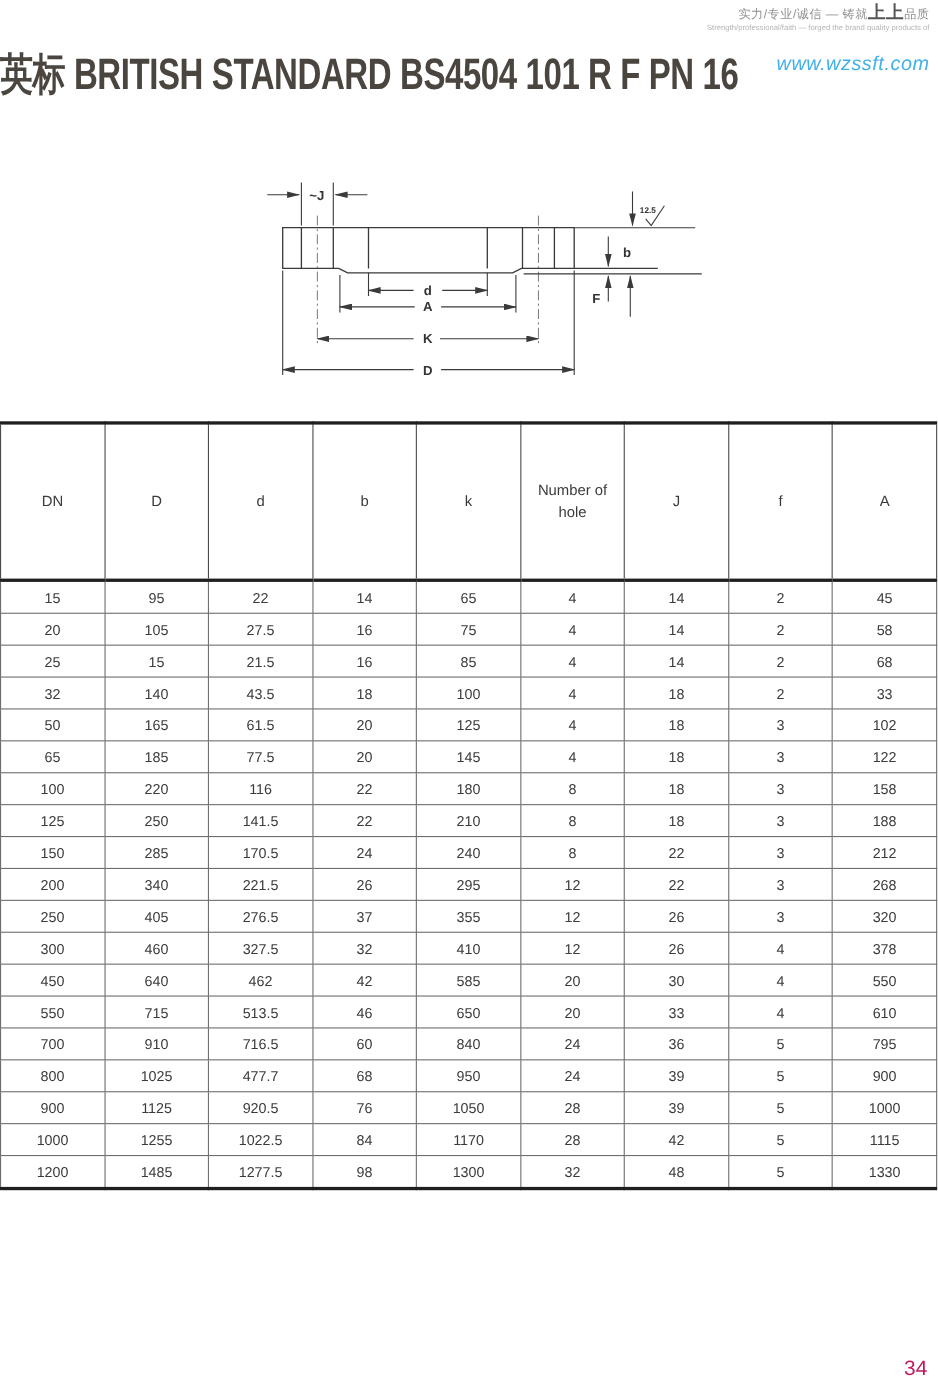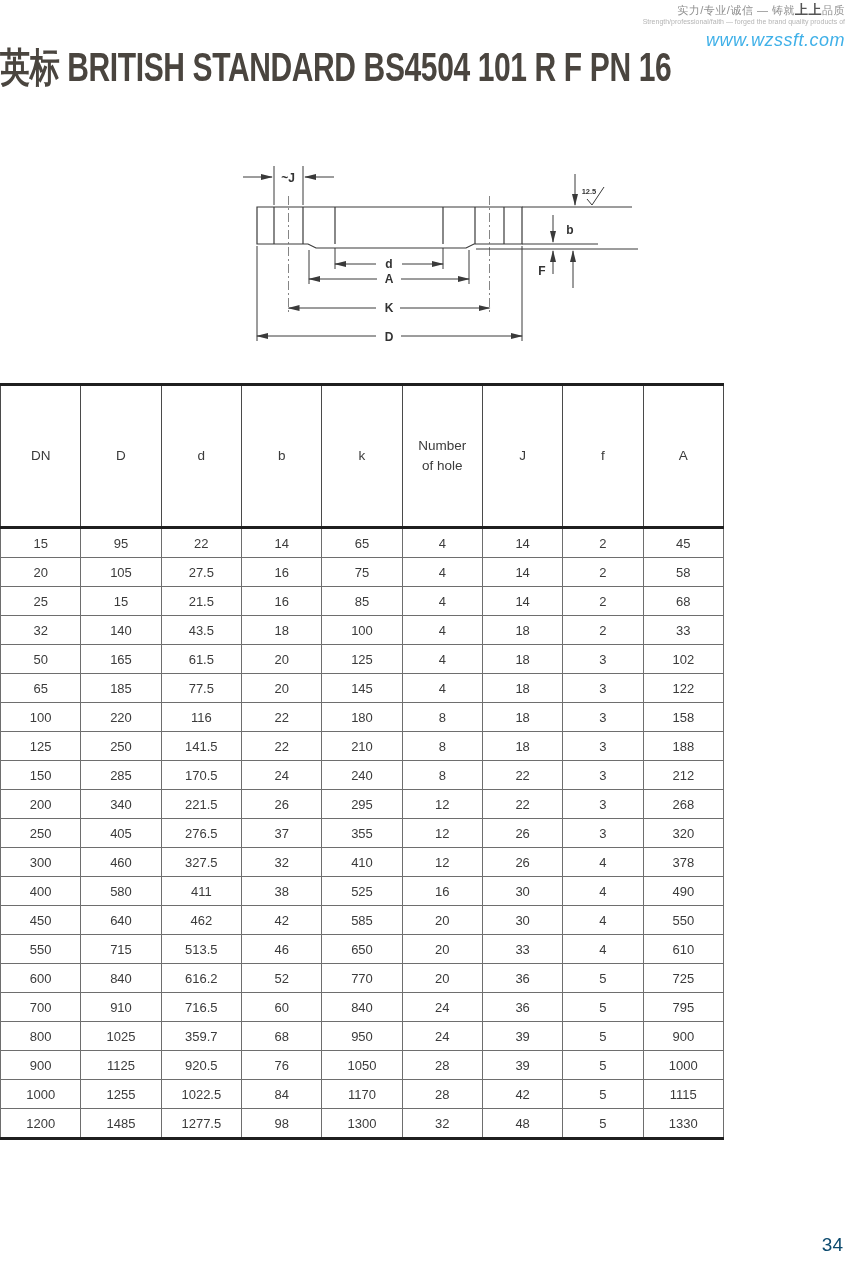--- a/index.html
+++ b/index.html
@@ -3,50 +3,50 @@
 <meta charset="utf-8">
 <style>
   html,body{margin:0;padding:0;}
   body{
     width:853px;height:1261px;position:relative;background:#ffffff;
     font-family:"Liberation Sans",sans-serif;overflow:hidden;
   }
   
   .tr-block{position:absolute;top:2px;right:8px;text-align:right;line-height:1.25;}
   .slogan-cn{font-size:11px;color:#8f8f8f;letter-spacing:.5px;}
-  .slogan-cn b{color:#555555;font-size:13px;}
+  .slogan-cn b{color:#555555;font-size:16px;}
   .slogan-en{font-size:7px;color:#b5b5b5;margin-top:0;}
-  .website{font-size:18px;font-style:italic;color:#3fb0e8;margin-top:2px;letter-spacing:.5px;}
+  .website{font-size:18px;font-style:italic;color:#3fb0e8;margin-top:16px;letter-spacing:.5px;}
   
   .page-title{
     position:absolute;left:0;top:40px;margin:0;white-space:nowrap;
     font-size:40px;font-weight:700;color:#4a453f;letter-spacing:-.5px;
     transform:scaleX(.75);transform-origin:left top;
   }
   
   .drawing{position:absolute;left:230px;top:150px;}
   .drawing text{font-family:"Liberation Sans",sans-serif;fill:#333;}
   
   .spec-table{
-    position:absolute;left:0;top:383px;width:724px;
+    position:absolute;left:0;top:383px;width:852px;
     border-collapse:collapse;table-layout:fixed;
     border-top:3px solid #1f1f1f;border-bottom:3px solid #1f1f1f;
     border-left:1px solid #4a4a4a;border-right:1px solid #4a4a4a;
   }
   .spec-table th{
     height:140px;font-weight:normal;font-size:13.5px;color:#3b3b3b;
     border-left:1px solid #4a4a4a;border-right:1px solid #4a4a4a;
     border-bottom:3px solid #1f1f1f;padding:0 12px;line-height:1.5;
   }
   .spec-table td{
     height:28px;text-align:center;font-size:13px;color:#3b3b3b;
     border:1px solid #6e6e6e;padding:0;
   }
   
-  .page-number{position:absolute;right:10px;top:1234px;font-size:19px;color:#0c4a6e;}
+  .page-number{position:absolute;right:10px;top:1234px;font-size:19px;color:#be185d;}
 </style>
 </head>
 <body>
 
 <div class="tr-block">
   <div class="slogan-cn"><span>实力/专业/诚信 — 铸就</span><b>上上</b><span>品质</span></div>
   <div class="slogan-en">Strength/professional/faith — forged the brand quality products of</div>
   <div class="website">www.wzssft.com</div>
 </div>
 
@@ -267,78 +267,56 @@
         <td>460</td>
         <td>327.5</td>
         <td>32</td>
         <td>410</td>
         <td>12</td>
         <td>26</td>
         <td>4</td>
         <td>378</td>
       </tr>
       <tr>
-        <td>400</td>
-        <td>580</td>
-        <td>411</td>
-        <td>38</td>
-        <td>525</td>
-        <td>16</td>
-        <td>30</td>
-        <td>4</td>
-        <td>490</td>
-      </tr>
-      <tr>
         <td>450</td>
         <td>640</td>
         <td>462</td>
         <td>42</td>
         <td>585</td>
         <td>20</td>
         <td>30</td>
         <td>4</td>
         <td>550</td>
       </tr>
       <tr>
         <td>550</td>
         <td>715</td>
         <td>513.5</td>
         <td>46</td>
         <td>650</td>
         <td>20</td>
         <td>33</td>
         <td>4</td>
         <td>610</td>
-      </tr>
-      <tr>
-        <td>600</td>
-        <td>840</td>
-        <td>616.2</td>
-        <td>52</td>
-        <td>770</td>
-        <td>20</td>
-        <td>36</td>
-        <td>5</td>
-        <td>725</td>
       </tr>
       <tr>
         <td>700</td>
         <td>910</td>
         <td>716.5</td>
         <td>60</td>
         <td>840</td>
         <td>24</td>
         <td>36</td>
         <td>5</td>
         <td>795</td>
       </tr>
       <tr>
         <td>800</td>
         <td>1025</td>
-        <td>359.7</td>
+        <td>477.7</td>
         <td>68</td>
         <td>950</td>
         <td>24</td>
         <td>39</td>
         <td>5</td>
         <td>900</td>
       </tr>
       <tr>
         <td>900</td>
         <td>1125</td>

